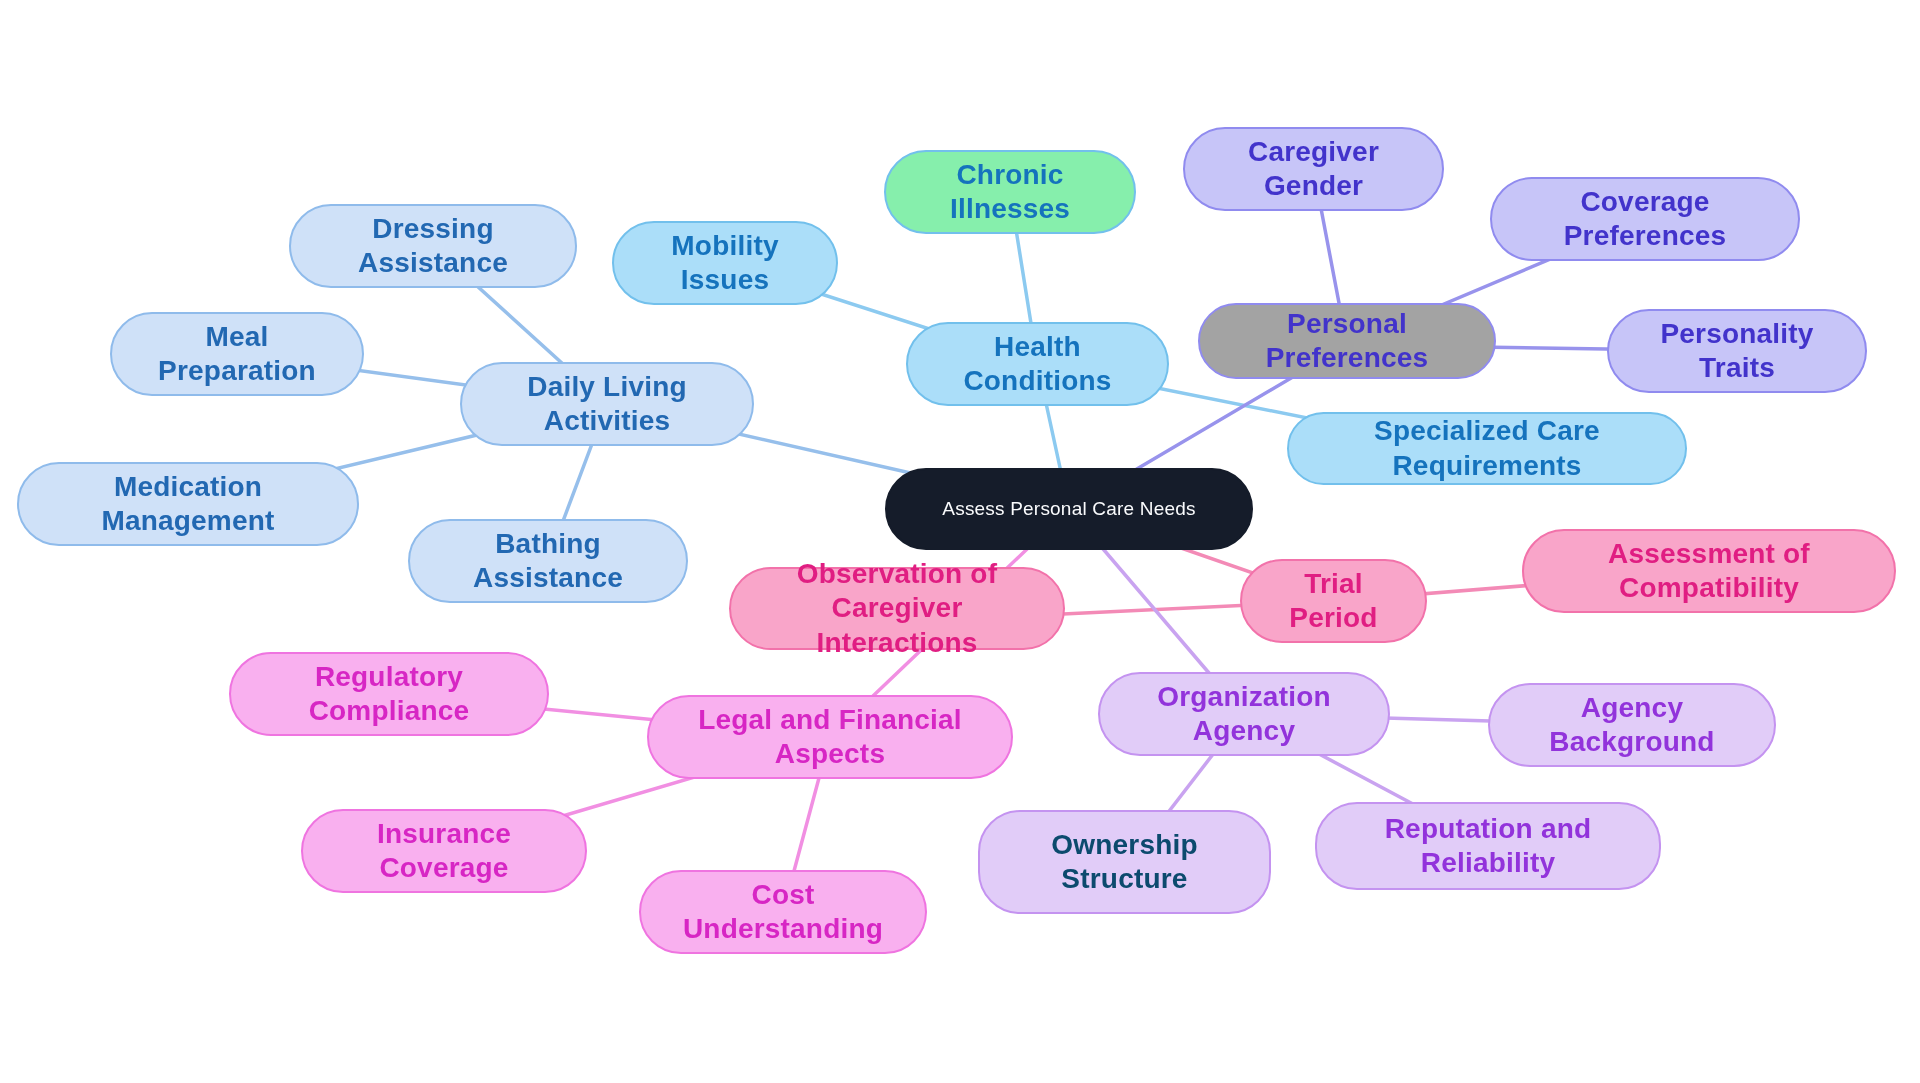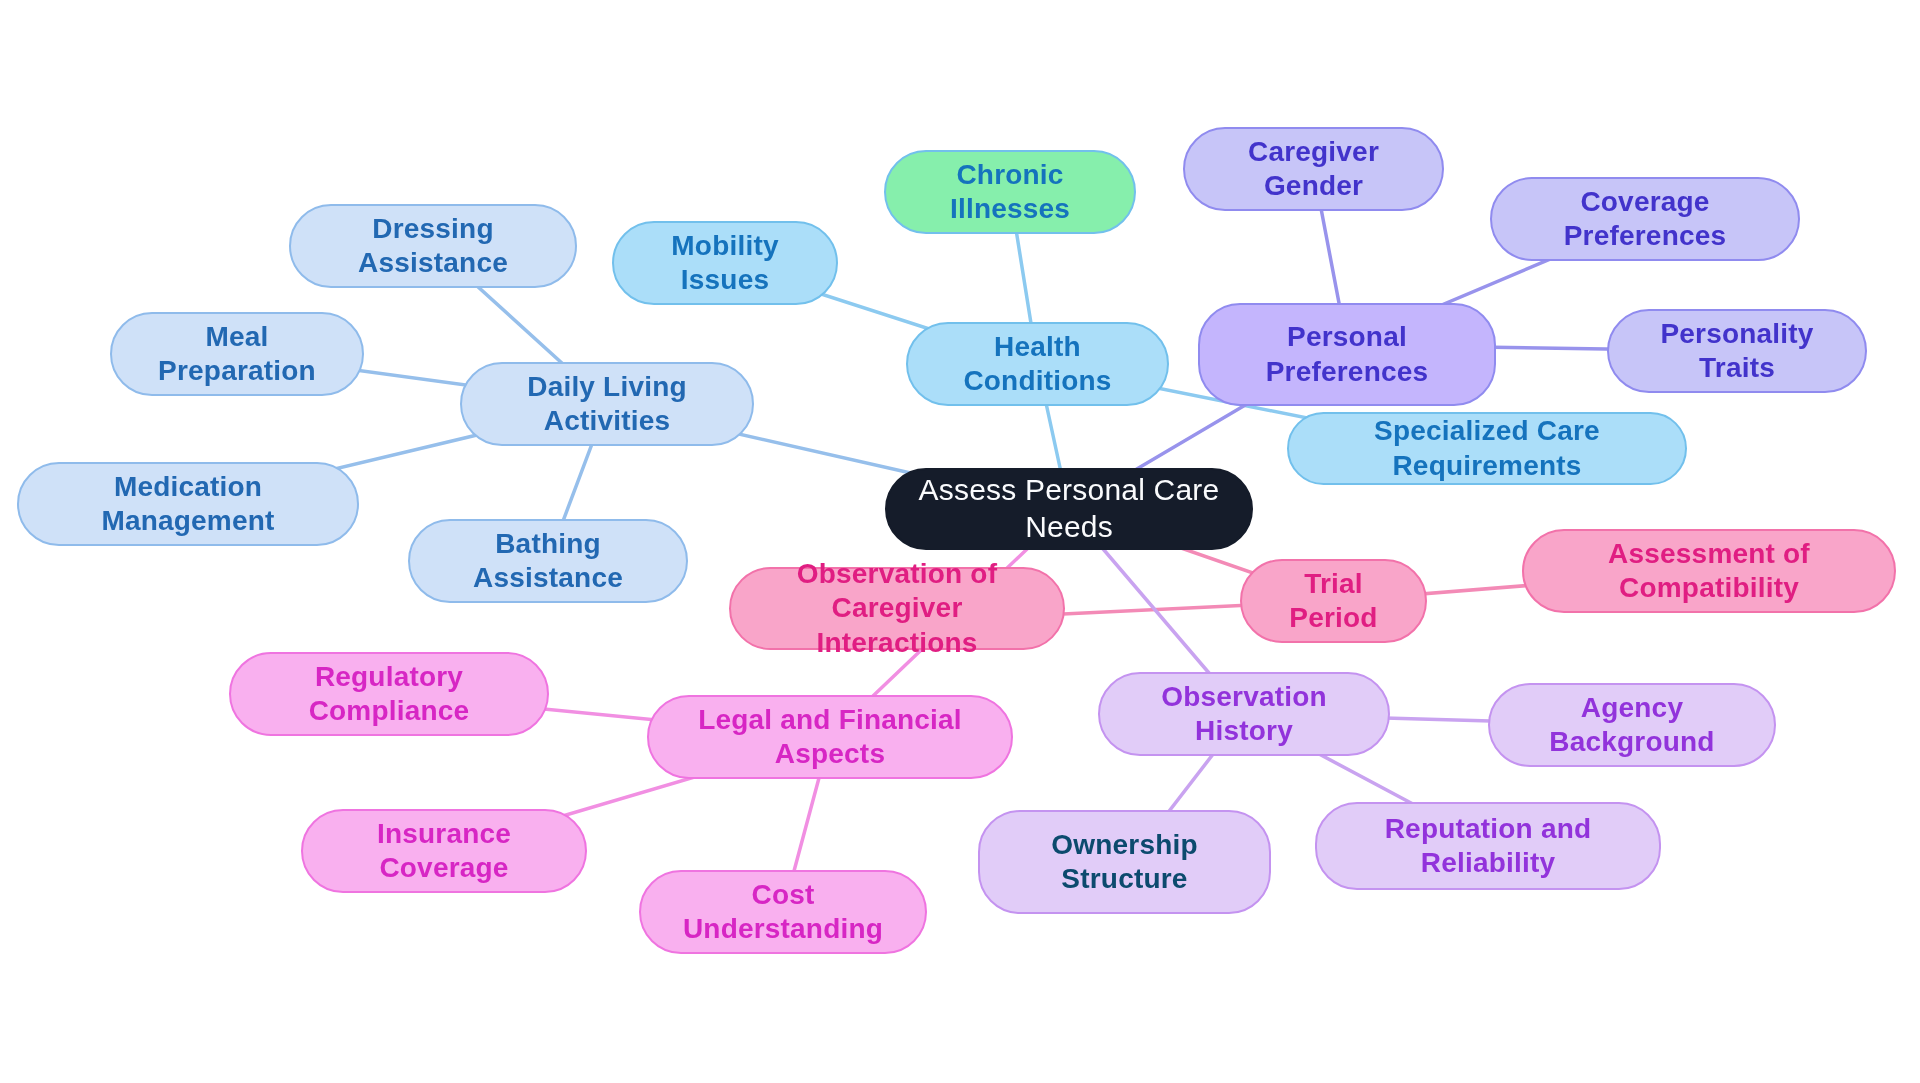--- a/index.html
+++ b/index.html
@@ -36,21 +36,21 @@
     box-sizing: border-box;
     font-size: 28px;
     font-weight: 700;
     letter-spacing: 0.2px;
     line-height: 1.22;
     padding: 0 18px;
     cursor: pointer;
     user-select: none;
   }
   .node.central {
-    font-size: 30px;
+    font-size: 19px;
     font-weight: 400;
   }
 </style>
 </head>
 <body>
 
 <div class="canvas">
   <svg class="edges" id="edges-layer" xmlns="http://www.w3.org/2000/svg">
       <line x1="1069" y1="509" x2="1037.5" y2="364" stroke="#8ccaf0" stroke-width="3.5" stroke-linecap="round"></line>
       <line x1="1037.5" y1="364" x2="1010" y2="192" stroke="#8ccaf0" stroke-width="3.5" stroke-linecap="round"></line>
@@ -78,32 +78,32 @@
       <line x1="1244" y1="714" x2="1488" y2="844" stroke="#c9a3f0" stroke-width="3.5" stroke-linecap="round"></line>
     </svg>
   <div id="nodes-layer">
       <div class="node central" style="left: 885px; top: 468px; width: 368px; height: 82px; background: rgb(21, 28, 42); border-color: rgb(21, 28, 42); color: rgb(250, 251, 253);">Assess Personal Care Needs</div>
       <div class="node" style="left: 884px; top: 150px; width: 252px; height: 84px; background: #86efac; border-color: rgb(114, 192, 236); color: rgb(21, 115, 189);">Chronic Illnesses</div>
       <div class="node" style="left: 612px; top: 221px; width: 226px; height: 84px; background: rgb(171, 222, 249); border-color: rgb(114, 192, 236); color: rgb(21, 115, 189); text-align: center;">Mobility Issues</div>
       <div class="node" style="left: 906px; top: 322px; width: 263px; height: 84px; background: rgb(171, 222, 249); border-color: rgb(114, 192, 236); color: rgb(21, 115, 189);">Health Conditions</div>
       <div class="node" style="left: 1287px; top: 412px; width: 400px; height: 73px; background: rgb(171, 222, 249); border-color: rgb(114, 192, 236); color: rgb(21, 115, 189);">Specialized Care Requirements</div>
       <div class="node" style="left: 1183px; top: 127px; width: 261px; height: 84px; background: rgb(199, 197, 248); border-color: rgb(144, 139, 239); color: rgb(66, 51, 203);">Caregiver Gender</div>
       <div class="node" style="left: 1490px; top: 177px; width: 310px; height: 84px; background: rgb(199, 197, 248); border-color: rgb(144, 139, 239); color: rgb(66, 51, 203);">Coverage Preferences</div>
-      <div class="node" style="left: 1198px; top: 303px; width: 298px; height: 103px; background: #c4b5fd; border-color: rgb(144, 139, 239); color: rgb(66, 51, 203);">Personal Preferences</div>
+      <div class="node" style="left: 1198px; top: 303px; width: 298px; height: 76px; background: #a3a3a3; border-color: rgb(144, 139, 239); color: rgb(66, 51, 203);">Personal Preferences</div>
       <div class="node" style="left: 1607px; top: 309px; width: 260px; height: 84px; background: rgb(199, 197, 248); border-color: rgb(144, 139, 239); color: rgb(66, 51, 203);">Personality Traits</div>
       <div class="node" style="left: 289px; top: 204px; width: 288px; height: 84px; background: rgb(207, 225, 248); border-color: rgb(143, 187, 235); color: rgb(34, 104, 178);">Dressing Assistance</div>
       <div class="node" style="left: 110px; top: 312px; width: 254px; height: 84px; background: rgb(207, 225, 248); border-color: rgb(143, 187, 235); color: rgb(34, 104, 178);">Meal Preparation</div>
       <div class="node" style="left: 460px; top: 362px; width: 294px; height: 84px; background: rgb(207, 225, 248); border-color: rgb(143, 187, 235); color: rgb(34, 104, 178);">Daily Living Activities</div>
       <div class="node" style="left: 17px; top: 462px; width: 342px; height: 84px; background: rgb(207, 225, 248); border-color: rgb(143, 187, 235); color: rgb(34, 104, 178);">Medication Management</div>
       <div class="node" style="left: 408px; top: 519px; width: 280px; height: 84px; background: rgb(207, 225, 248); border-color: rgb(143, 187, 235); color: rgb(34, 104, 178);">Bathing Assistance</div>
       <div class="node" style="left: 1522px; top: 529px; width: 374px; height: 84px; background: rgb(249, 165, 201); border-color: rgb(242, 114, 170); color: rgb(224, 30, 130);">Assessment of Compatibility</div>
       <div class="node" style="left: 1240px; top: 559px; width: 187px; height: 84px; background: rgb(249, 165, 201); border-color: rgb(242, 114, 170); color: rgb(224, 30, 130);">Trial Period</div>
       <div class="node" style="left: 729px; top: 567px; width: 336px; height: 83px; background: rgb(249, 165, 201); border-color: rgb(242, 114, 170); color: rgb(224, 30, 130);">Observation of Caregiver Interactions</div>
       <div class="node" style="left: 229px; top: 652px; width: 320px; height: 84px; background: rgb(249, 176, 239); border-color: rgb(239, 116, 224); color: rgb(215, 38, 196);">Regulatory Compliance</div>
       <div class="node" style="left: 647px; top: 695px; width: 366px; height: 84px; background: rgb(249, 176, 239); border-color: rgb(239, 116, 224); color: rgb(215, 38, 196);">Legal and Financial Aspects</div>
       <div class="node" style="left: 301px; top: 809px; width: 286px; height: 84px; background: rgb(249, 176, 239); border-color: rgb(239, 116, 224); color: rgb(215, 38, 196);">Insurance Coverage</div>
       <div class="node" style="left: 639px; top: 870px; width: 288px; height: 84px; background: rgb(249, 176, 239); border-color: rgb(239, 116, 224); color: rgb(215, 38, 196);">Cost Understanding</div>
-      <div class="node" style="left: 1098px; top: 672px; width: 292px; height: 84px; background: rgb(225, 204, 248); border-color: rgb(196, 147, 240); color: rgb(146, 51, 219);">Observation History</div>
+      <div class="node" style="left: 1098px; top: 672px; width: 292px; height: 84px; background: rgb(225, 204, 248); border-color: rgb(196, 147, 240); color: rgb(146, 51, 219);">Organization Agency</div>
       <div class="node" style="left: 1488px; top: 683px; width: 288px; height: 84px; background: rgb(225, 204, 248); border-color: rgb(196, 147, 240); color: rgb(146, 51, 219);">Agency Background</div>
       <div class="node" style="left: 978px; top: 810px; width: 293px; height: 104px; background: rgb(225, 204, 248); border-color: rgb(196, 147, 240); color: #0c4a6e;">Ownership Structure</div>
       <div class="node" style="left: 1315px; top: 802px; width: 346px; height: 88px; background: rgb(225, 204, 248); border-color: rgb(196, 147, 240); color: rgb(146, 51, 219);">Reputation and Reliability</div>
     </div>
 </div>
 
 </body></html>

